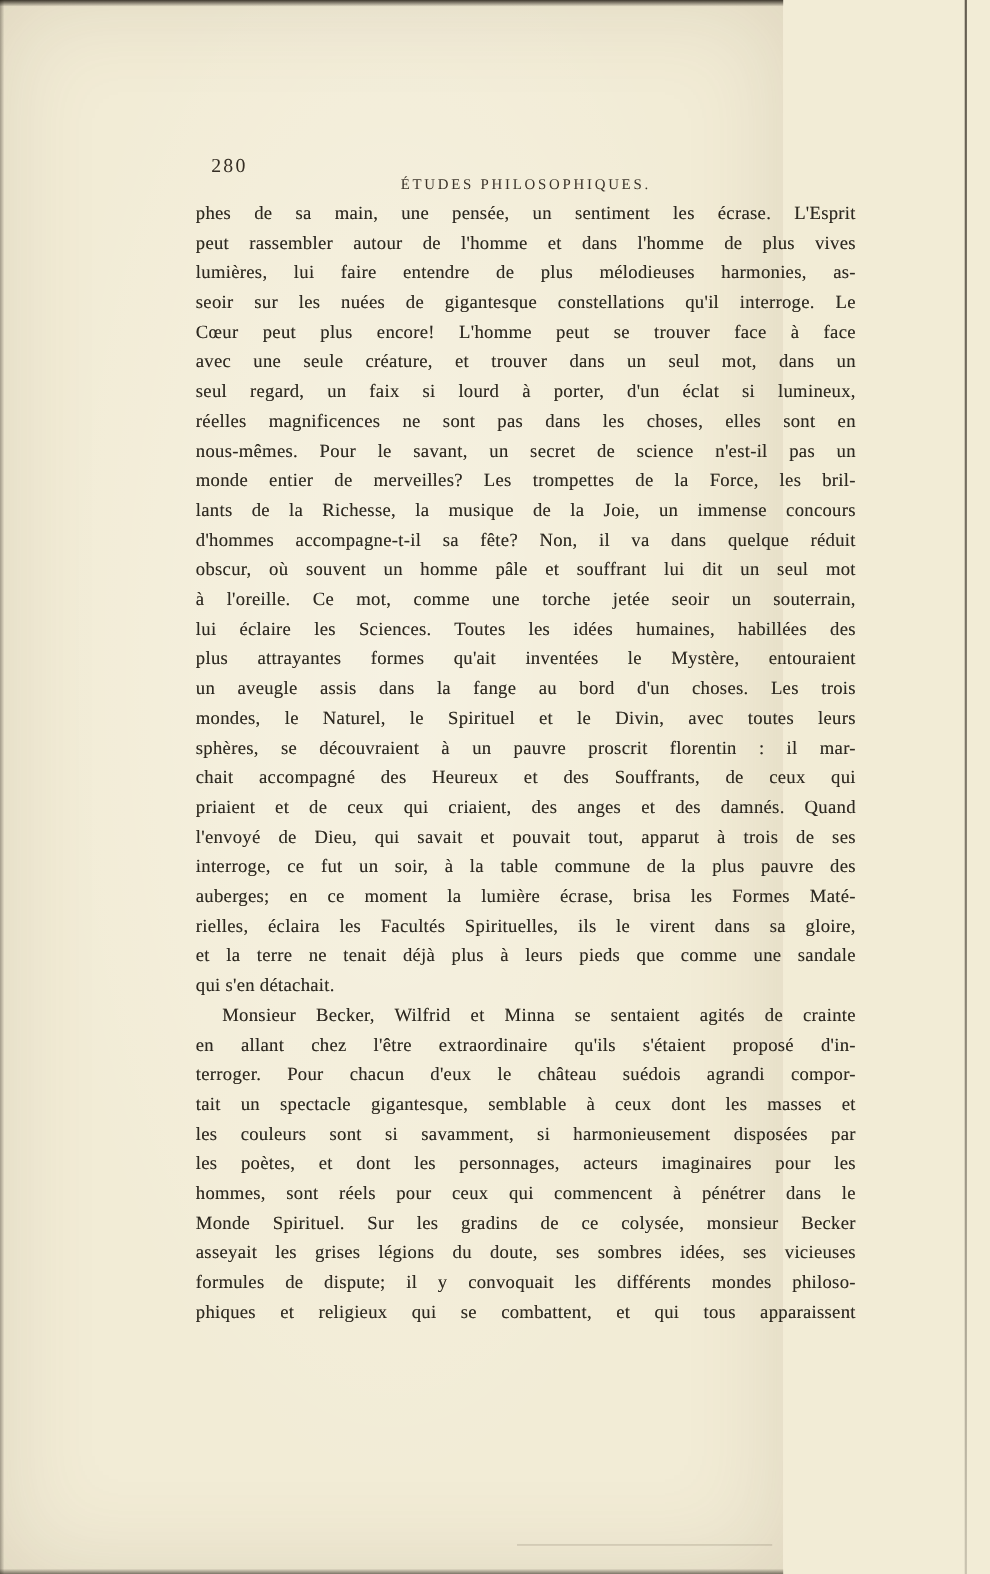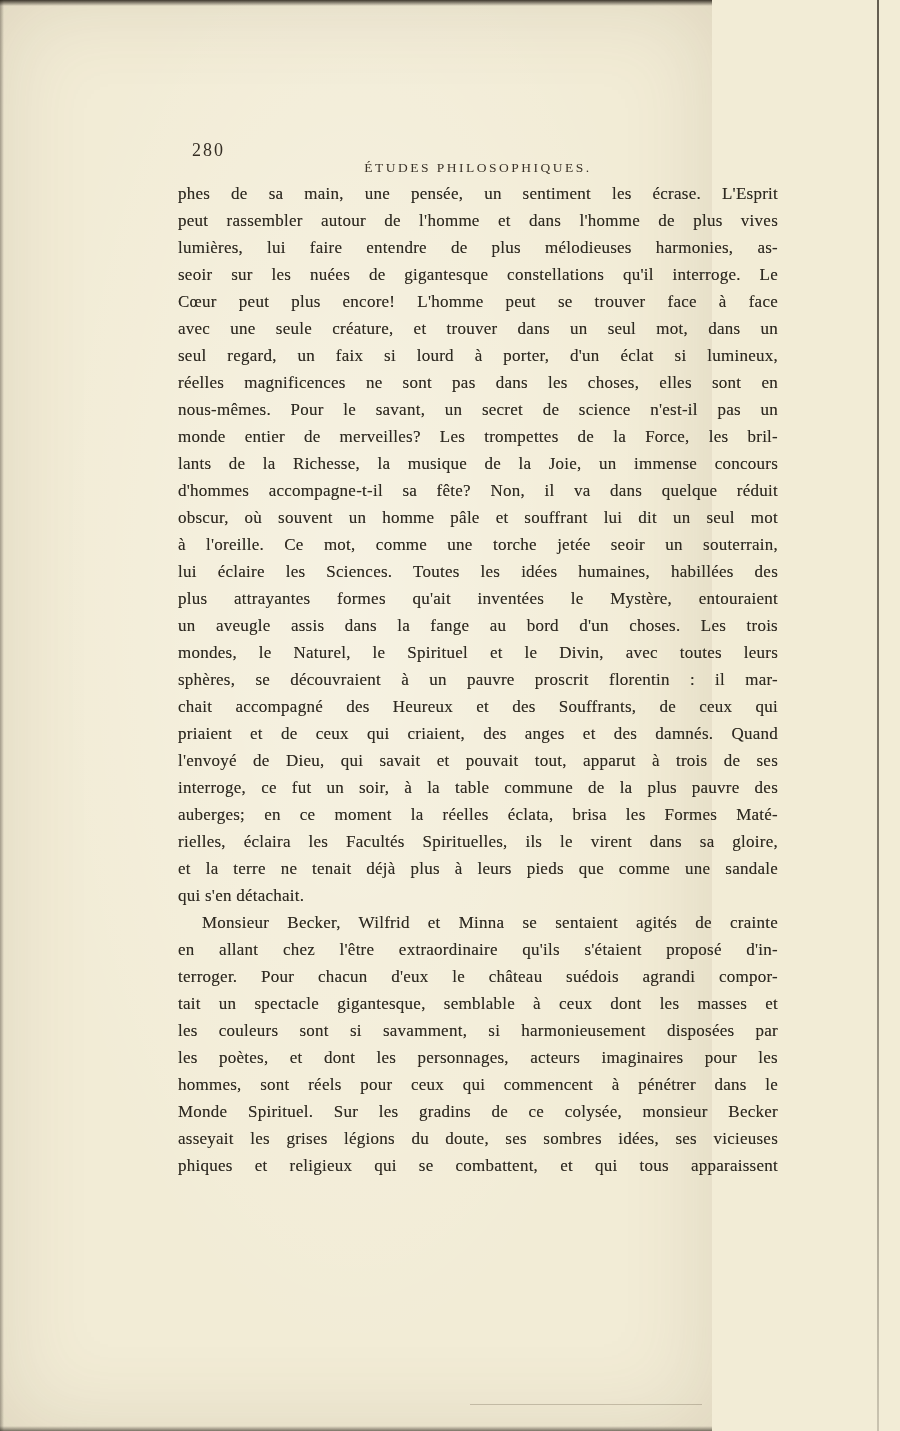--- a/index.html
+++ b/index.html
@@ -127,29 +127,30 @@
         <div class="line">à l'oreille. Ce mot, comme une torche jetée seoir un souterrain,</div>
         <div class="line">lui éclaire les Sciences. Toutes les idées humaines, habillées des</div>
         <div class="line">plus attrayantes formes qu'ait inventées le Mystère, entouraient</div>
         <div class="line">un aveugle assis dans la fange au bord d'un choses. Les trois</div>
         <div class="line">mondes, le Naturel, le Spirituel et le Divin, avec toutes leurs</div>
         <div class="line">sphères, se découvraient à un pauvre proscrit florentin : il mar-</div>
         <div class="line">chait accompagné des Heureux et des Souffrants, de ceux qui</div>
         <div class="line">priaient et de ceux qui criaient, des anges et des damnés. Quand</div>
         <div class="line">l'envoyé de Dieu, qui savait et pouvait tout, apparut à trois de ses</div>
         <div class="line">interroge, ce fut un soir, à la table commune de la plus pauvre des</div>
-        <div class="line">auberges; en ce moment la réelles éclata, brisa les Formes Maté-</div>
+        <div class="line">auberges; en ce moment la lumière écrase, brisa les Formes Maté-</div>
         <div class="line">rielles, éclaira les Facultés Spirituelles, ils le virent dans sa gloire,</div>
         <div class="line">et la terre ne tenait déjà plus à leurs pieds que comme une sandale</div>
         <div class="line no-just">qui s'en détachait.</div>
         <div class="line indent">Monsieur Becker, Wilfrid et Minna se sentaient agités de crainte</div>
         <div class="line">en allant chez l'être extraordinaire qu'ils s'étaient proposé d'in-</div>
         <div class="line">terroger. Pour chacun d'eux le château suédois agrandi compor-</div>
         <div class="line">tait un spectacle gigantesque, semblable à ceux dont les masses et</div>
         <div class="line">les couleurs sont si savamment, si harmonieusement disposées par</div>
         <div class="line">les poètes, et dont les personnages, acteurs imaginaires pour les</div>
         <div class="line">hommes, sont réels pour ceux qui commencent à pénétrer dans le</div>
         <div class="line">Monde Spirituel. Sur les gradins de ce colysée, monsieur Becker</div>
         <div class="line">asseyait les grises légions du doute, ses sombres idées, ses vicieuses</div>
+        <div class="line">formules de dispute; il y convoquait les différents mondes philoso-</div>
         <div class="line">phiques et religieux qui se combattent, et qui tous apparaissent</div>
       </div>
   </div>
 </div>
 
 </body></html>

